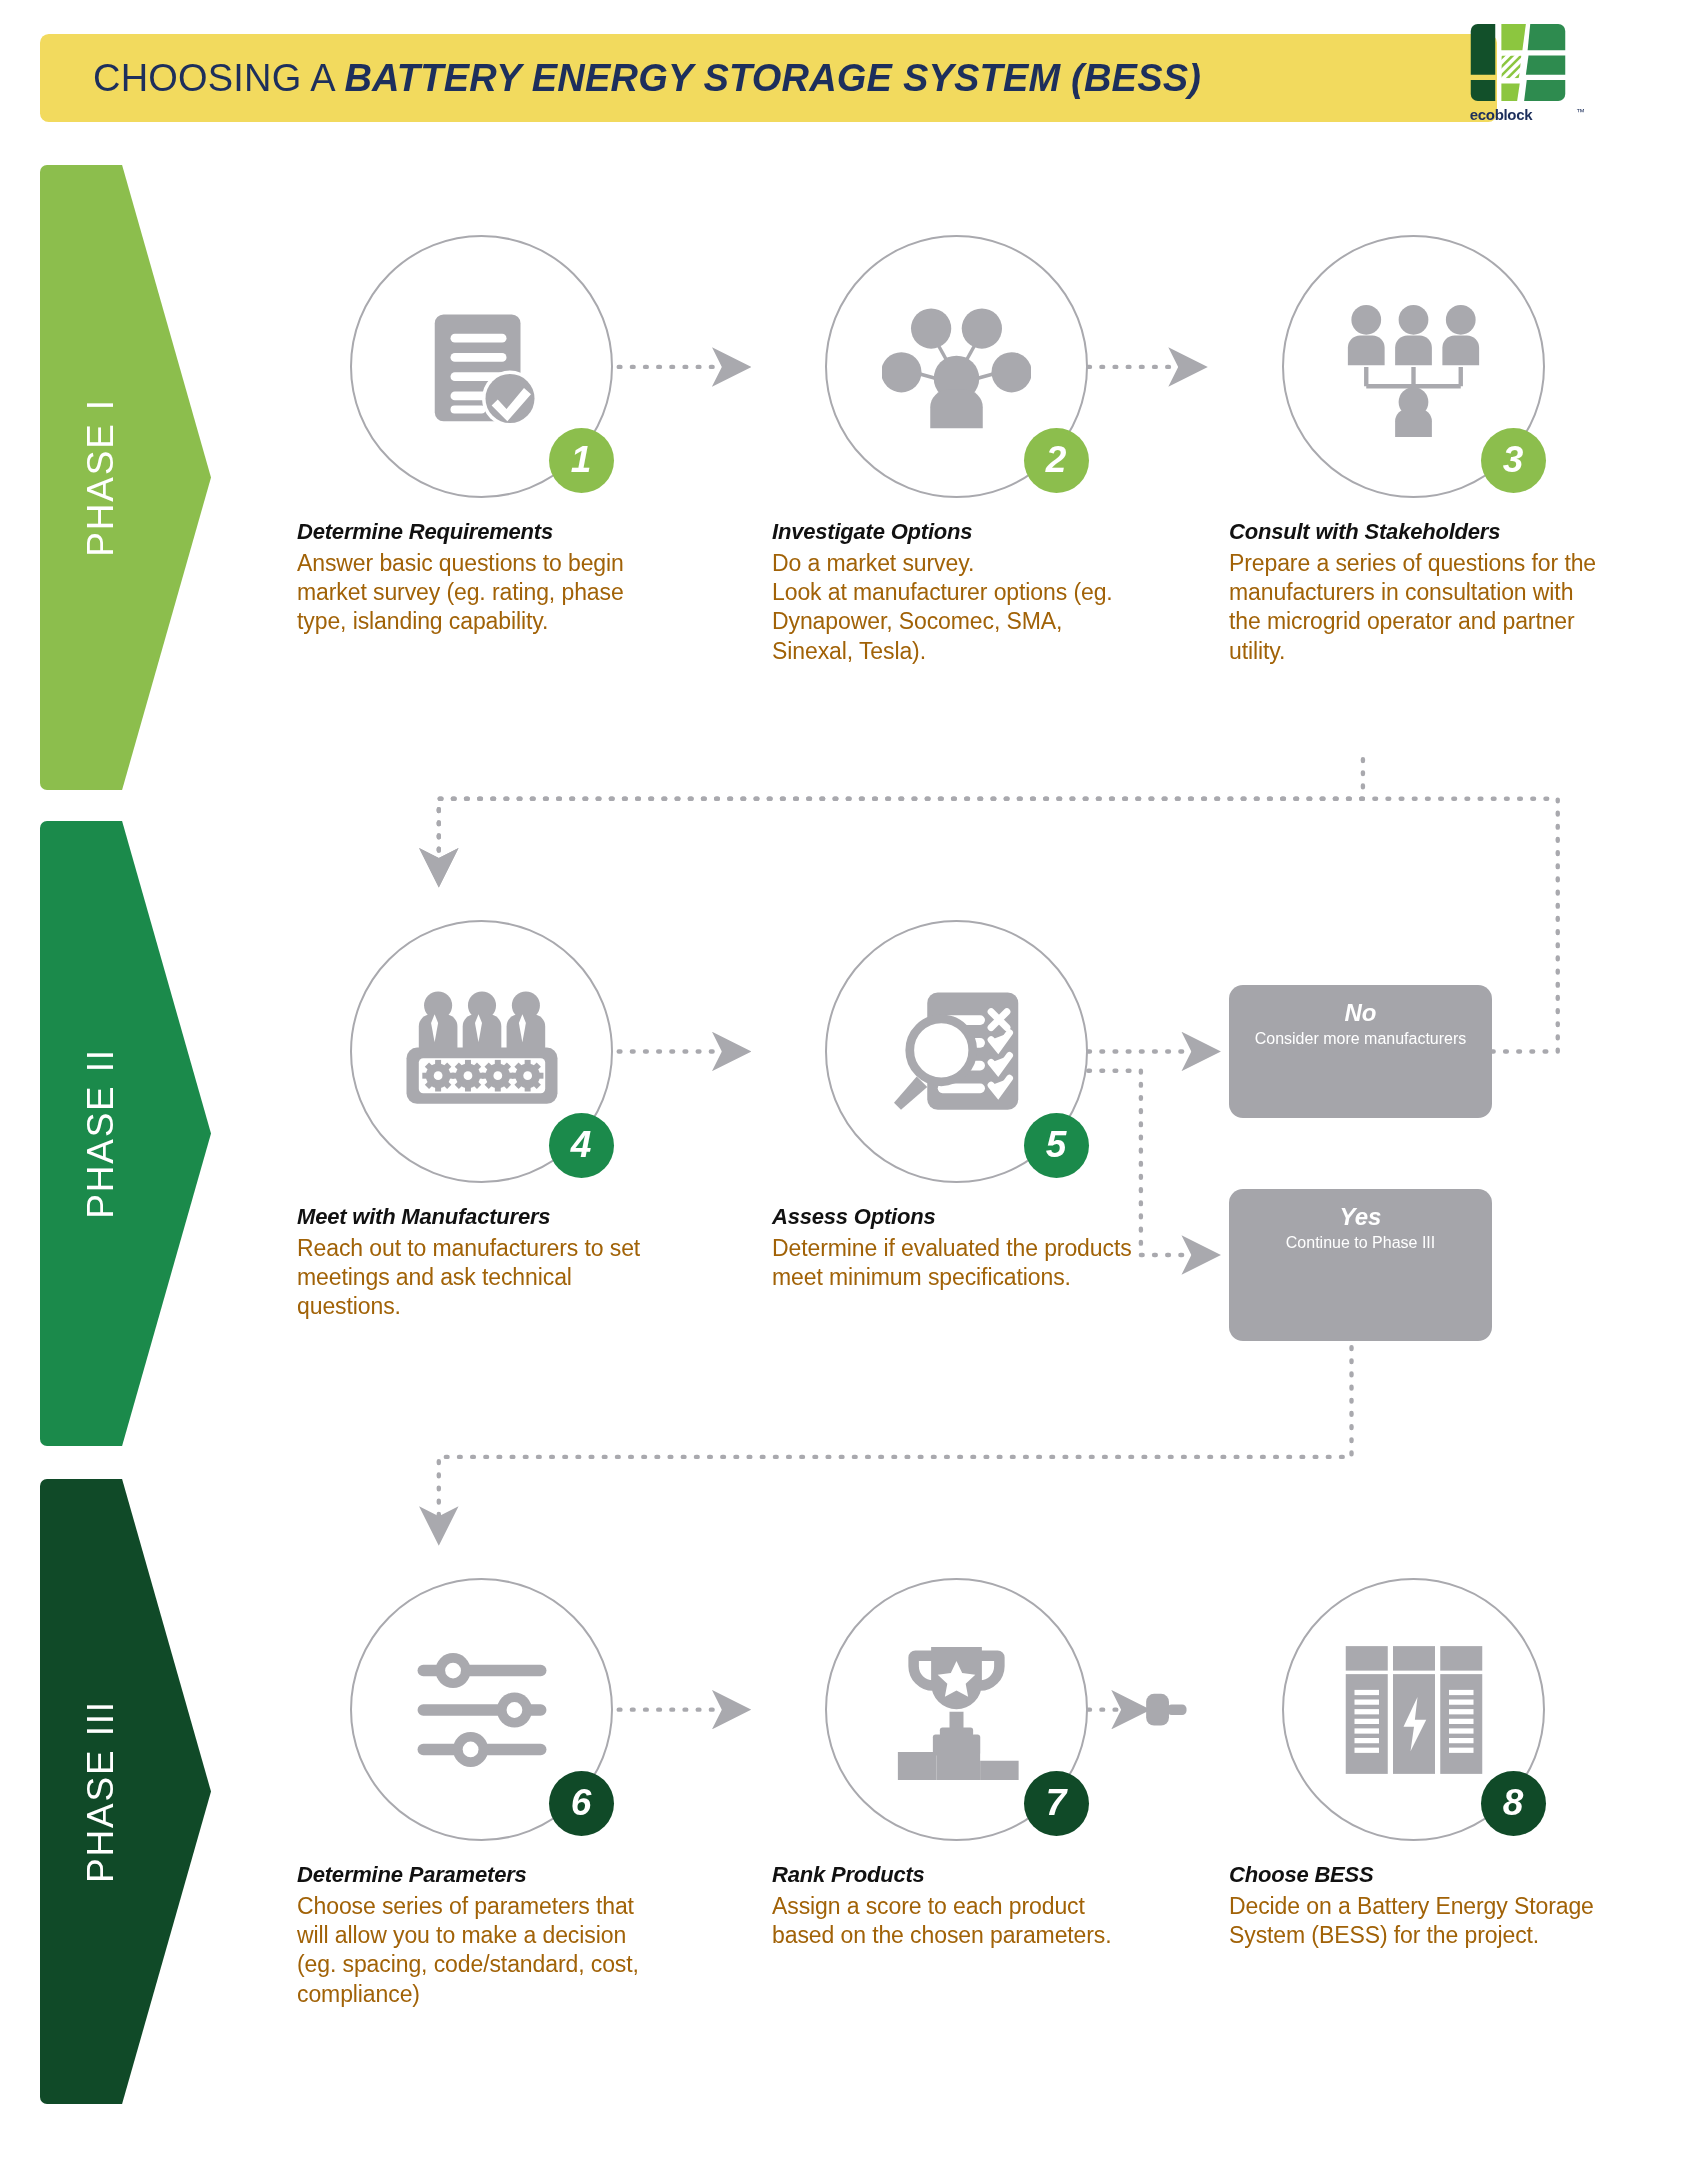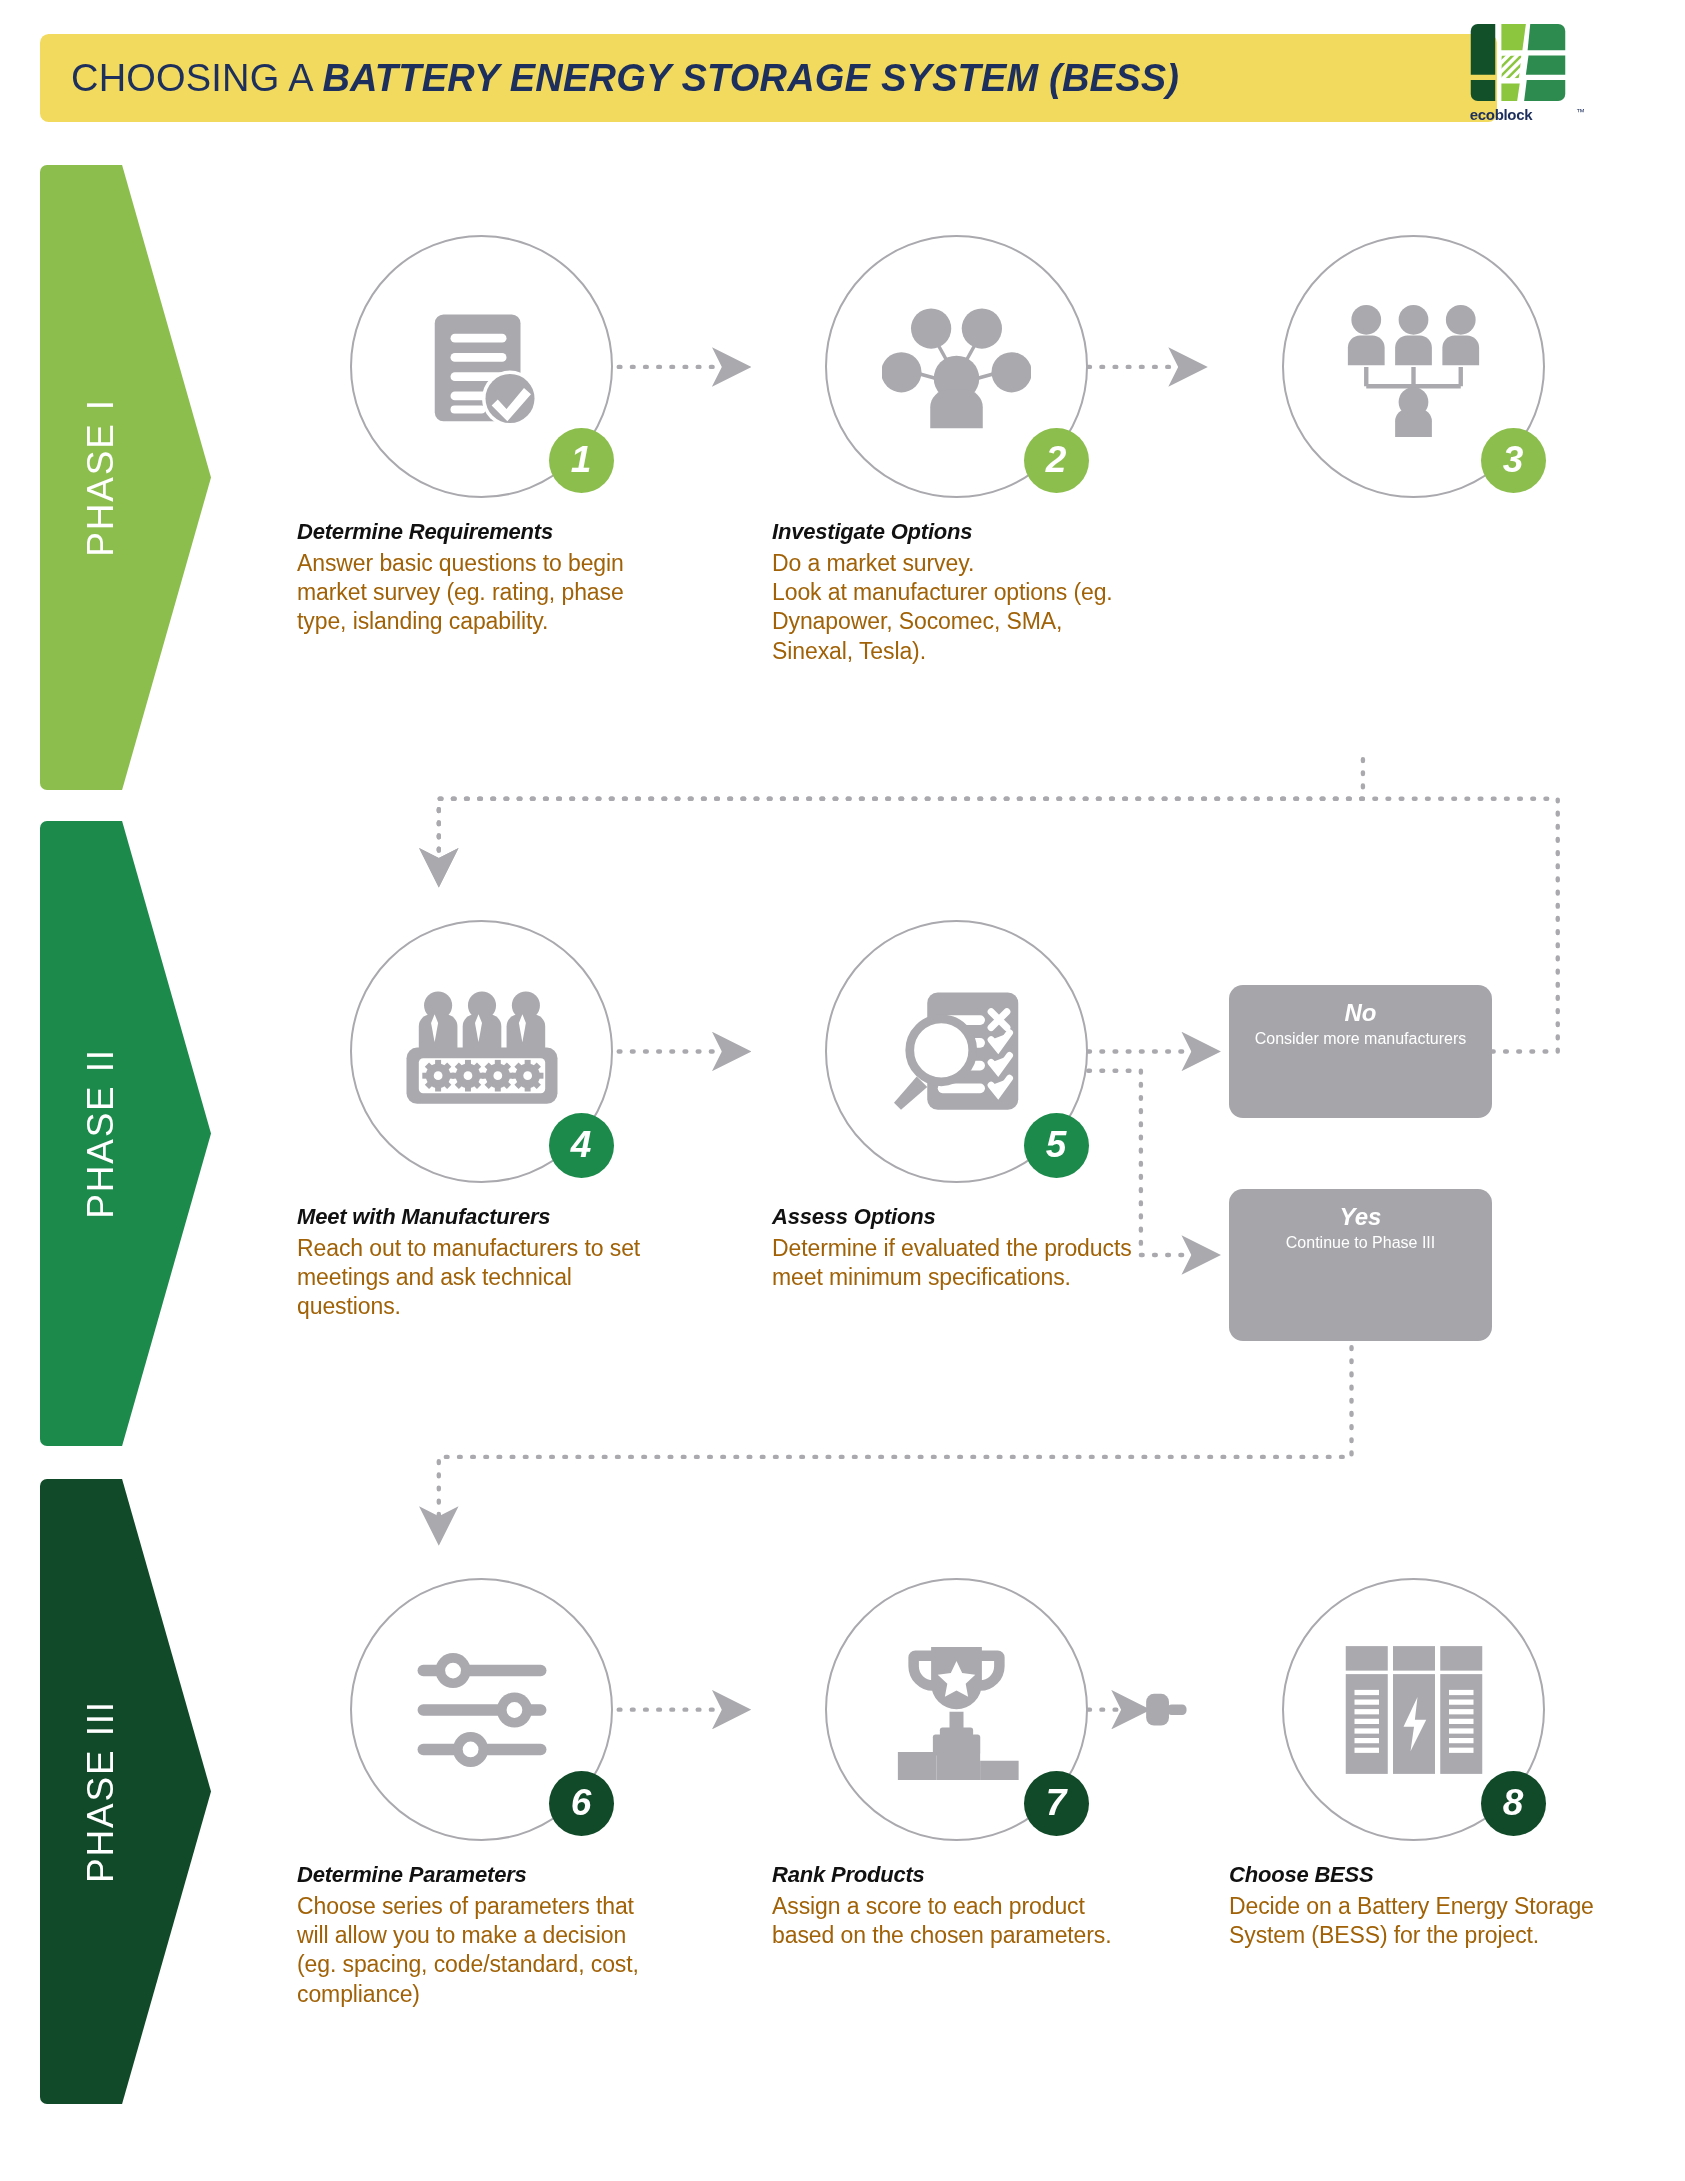--- a/index.html
+++ b/index.html
@@ -14,21 +14,21 @@
   
   .header-bar {
     position: absolute;
     left: 40px; top: 34px;
     width: 1457px; height: 88px;
     background: #f2da5e;
     border-radius: 8.8px;
     display: flex; align-items: center;
   }
   .header-title {
-    margin-left: 31px;
+    margin-left: 53px;
     font-size: 38px;
     letter-spacing: 0.2px;
     color: #1d2f5c;
     font-weight: 400;
     white-space: nowrap;
     font-family: "Liberation Sans", sans-serif;
   }
   .header-title .em { font-weight: bold; font-style: italic; }
 
   
@@ -304,20 +304,24 @@
           <line x1="31" y1="102" x2="139" y2="102"></line>
           <line x1="85" y1="80" x2="85" y2="124"></line>
         </g>
         <g class="ic">
           <circle cx="85" cy="120" r="17"></circle>
           <path d="M64 160 v-18 a14 14 0 0 1 14 -14 h14 a14 14 0 0 1 14 14 v18 z"></path>
         </g>
       </svg>
       <div class="badge g1">3</div>
     </div>
+    <div class="step-text">
+      <div class="step-title">Consult with Stakeholders</div>
+      <div class="step-body">Prepare a series of questions for the manufacturers in consultation with the microgrid operator and partner utility.</div>
+    </div>
   </div>
 
   <div class="step" style="left:297px; top:920px; width:369px;">
     <div class="step-circle">
       <svg width="158" height="132" viewBox="0 0 180 150">
         <g class="ic">
           <circle cx="40" cy="22" r="16"></circle>
           <path d="M18 72 v-26 a14 14 0 0 1 14 -14 h16 a14 14 0 0 1 14 14 v26 z"></path>
           <circle cx="90" cy="22" r="16"></circle>
           <path d="M68 72 v-26 a14 14 0 0 1 14 -14 h16 a14 14 0 0 1 14 14 v26 z"></path>

